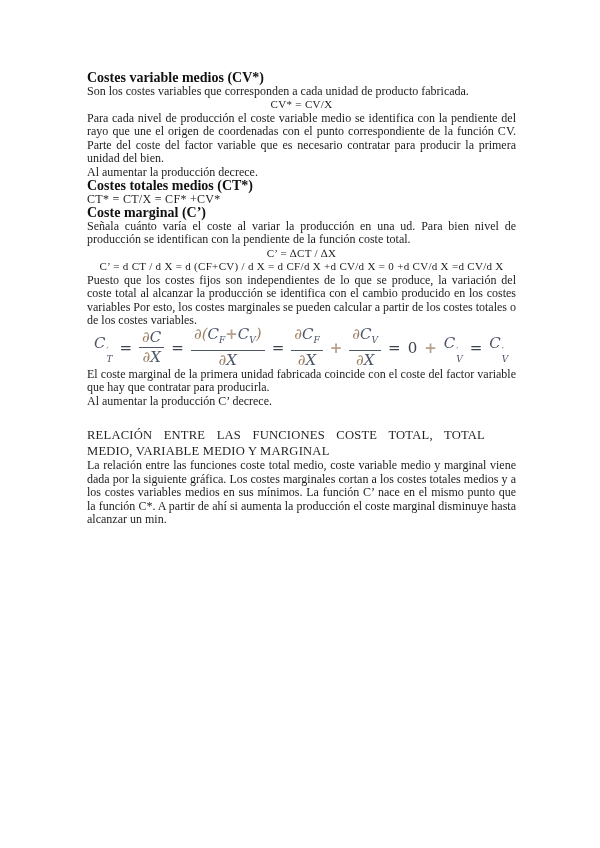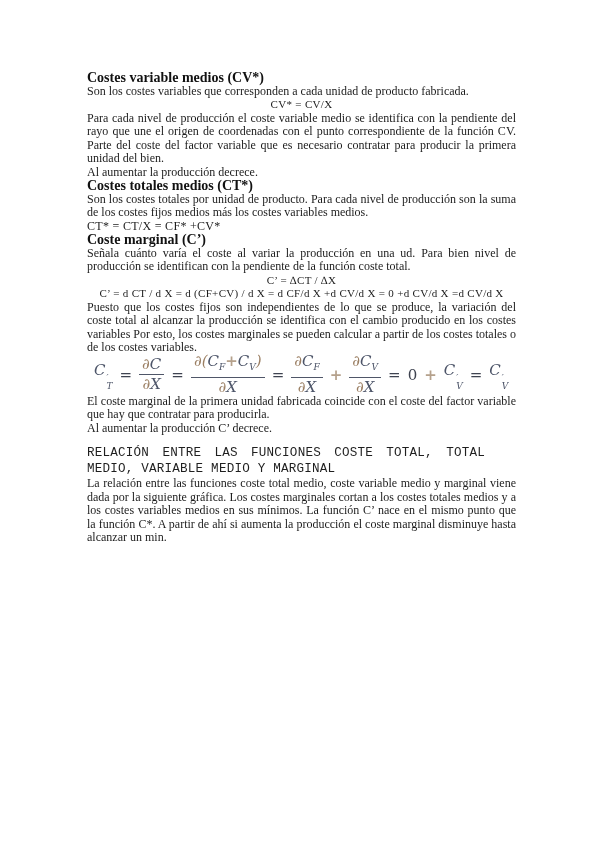--- a/index.html
+++ b/index.html
@@ -37,21 +37,21 @@
   .mt-p2{margin-top:14px;}
   .mt-h2{margin-top:20px;}
   .mt-p3{margin-top:15px;}
   .mt-blk4{margin-top:14px;}
   .mt-h3{margin-top:25px;}
   .mt-p5{margin-top:13px;}
   .mt-eq3{margin-top:13px;}
   .mt-p6{margin-top:13px;}
   .mt-f{margin-top:13px;}
   .mt-p7{margin-top:9px;}
-  .mt-h4{margin-top:11px;font-family:Liberation Mono, monospace;}
+  .mt-h4{margin-top:20px;}
   .mt-p8{margin-top:12px;}
   
   .h4{
     width:398px;
     font-size:12.6px;line-height:15.5px;
     color:#1f1f1f;
     letter-spacing:.2px;
   }
   .h4 .l1{text-align:justify;text-align-last:justify;}
   
@@ -94,21 +94,20 @@
   <h3 class="h">Costes variable medios (CV*)</h3>
 
   <p class="b mt-p1">Son los costes variables que corresponden a cada unidad de producto fabricada.</p>
 
   <p class="eq mt-eq1">CV* = CV/X</p>
 
   <p class="b mt-p2"><span>Para cada nivel de producción el coste variable medio se identifica con la pendiente del rayo que une el origen de coordenadas con el punto correspondiente de la función CV. Parte del coste del factor variable que es necesario contratar para producir la primera unidad del bien.</span><br><span>Al aumentar la producción decrece.</span></p>
 
   <h3 class="h mt-h2">Costes totales medios (CT*)</h3>
 
-  <p class="b mt-p3">Son los costes totales por unidad de producto. Para cada nivel de producción son la suma de los costes fijos medios más los costes variables medios.</p>
 
   <p class="b mt-blk4"><span class="nowrap">CT* = CT/X = CF* +CV*</span><br></p>
 
   <h3 class="h mt-h3">Coste marginal (C’)</h3>
 
   <p class="b mt-p5">Señala cuánto varía el coste al variar la producción en una ud. Para bien nivel de producción se identifican con la pendiente de la función coste total.</p>
 
   <p class="eq mt-eq3"><span class="nowrap">C’ = ∆CT / ∆X</span><br><span class="nowrap">C’ = d CT / d X = d (CF+CV) / d X = d CF/d X +d CV/d X = 0 +d CV/d X =d CV/d X</span></p>
 
   <p class="b mt-p6">Puesto que los costes fijos son independientes de lo que se produce, la variación del coste total al alcanzar la producción se identifica con el cambio producido en los costes variables Por esto, los costes marginales se pueden calcular a partir de los costes totales o de los costes variables.</p>

